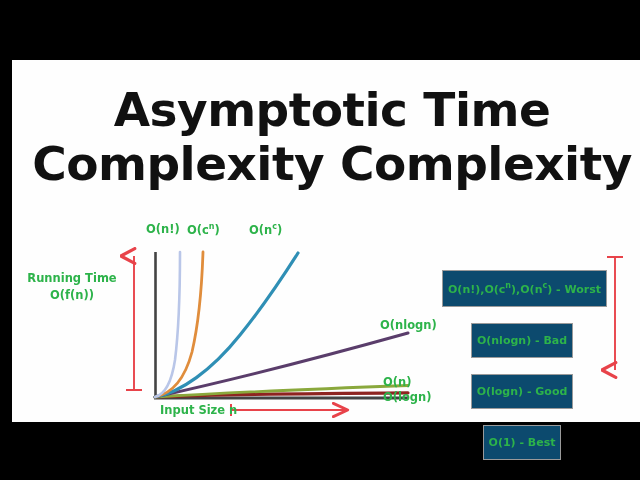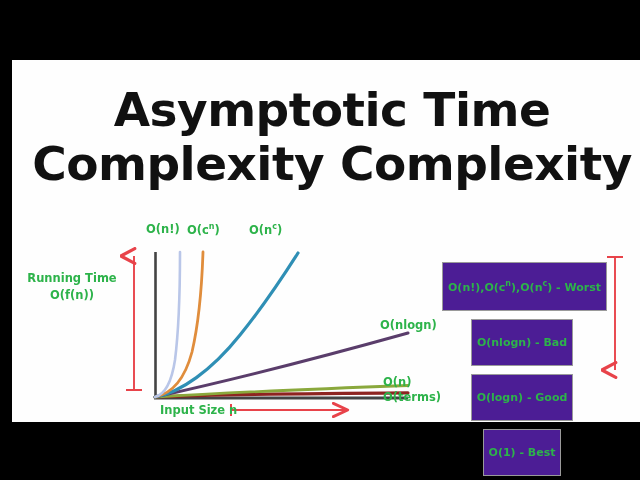--- a/index.html
+++ b/index.html
@@ -29,23 +29,23 @@
   #lbl-nfact{left:134px;top:162px;}
   #lbl-cn{left:175px;top:162px;}
   #lbl-nc{left:237px;top:162px;}
   #lbl-nlogn{left:368px;top:258px;}
   #lbl-n{left:371px;top:315px;}
   #lbl-logn{left:371px;top:330px;}
   #lbl-xaxis{left:148px;top:343px;}
 
   #legend{position:absolute;left:430px;top:194px;width:160px;}
   .legend-box{
-    border:1px solid #9a9a9a;background:#4c1d95;color:#2db34a;
+    border:1px solid #9a9a9a;background:#0c4a6e;color:#2db34a;
     font-family:"DejaVu Sans",sans-serif;font-weight:bold;font-size:11px;
-    text-align:center;padding:16px 5px;margin:8px auto 4px auto;
+    text-align:center;padding:10px 5px;margin:16px auto 4px auto;
     white-space:nowrap;display:table;line-height:1.2;
   }
   .legend-box sup{font-size:8px;}
   svg{position:absolute;left:0;top:0;overflow:visible;}
 </style>
 </head>
 <body>
 
 <div id="frame">
 
@@ -93,21 +93,21 @@
       <path d="M143,337 C168,333 200,310 228,275 C254,243 272,215 286,193" fill="none" stroke="#2f8fb5" stroke-width="3.2" stroke-linecap="round"></path>
       <path d="M143,337 C158,334 172,322 180,292 C187,262 190,222 191,192" fill="none" stroke="#e08d3c" stroke-width="2.8" stroke-linecap="round"></path>
       <path d="M143,337 C151,335 159,326 163,300 C167,268 168,222 168,192" fill="none" stroke="#b9c6e8" stroke-width="2.6" stroke-linecap="round"></path>
     </svg>
 
     <div class="curve-label" id="lbl-nfact">O(n!)</div>
     <div class="curve-label" id="lbl-cn"><span>O(c</span><sup>n</sup><span>)</span></div>
     <div class="curve-label" id="lbl-nc"><span>O(n</span><sup>c</sup><span>)</span></div>
     <div class="curve-label" id="lbl-nlogn">O(nlogn)</div>
     <div class="curve-label" id="lbl-n">O(n)</div>
-    <div class="curve-label" id="lbl-logn">O(terms)</div>
+    <div class="curve-label" id="lbl-logn">O(logn)</div>
     <div class="curve-label" id="lbl-xaxis">Input Size n</div>
 
     <div id="legend">
       <div class="legend-box">
           <span>O(n!),O(c</span>
           <sup>n</sup>
           <span>),O(n</span>
           <sup>c</sup>
           <span>) - Worst</span>
         </div>

